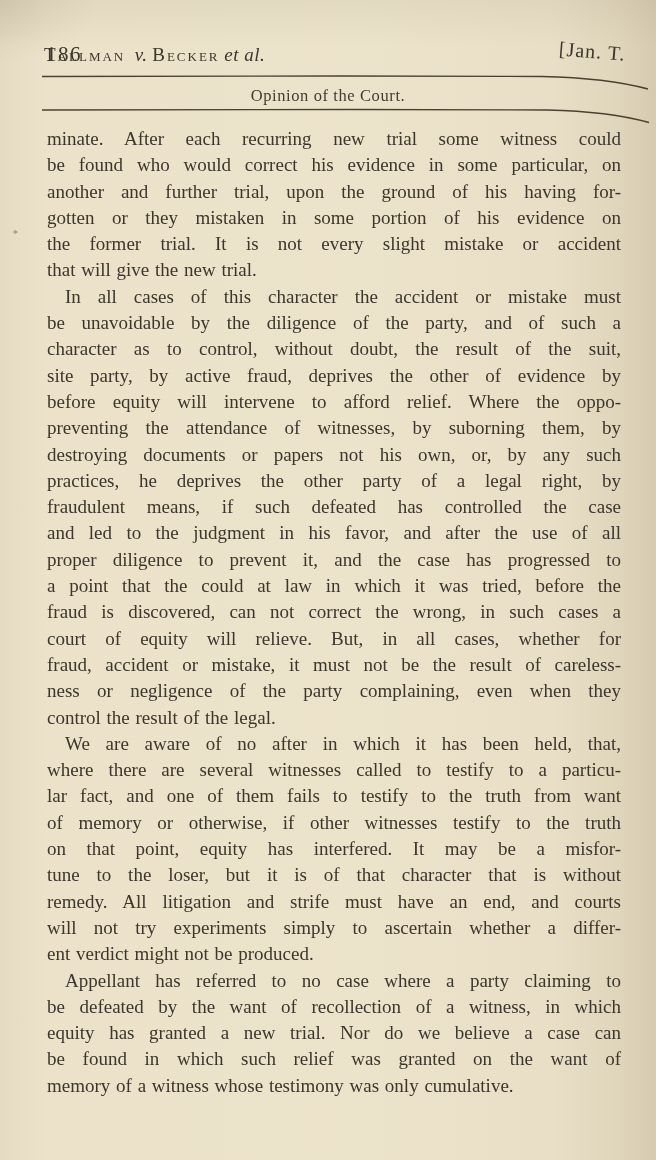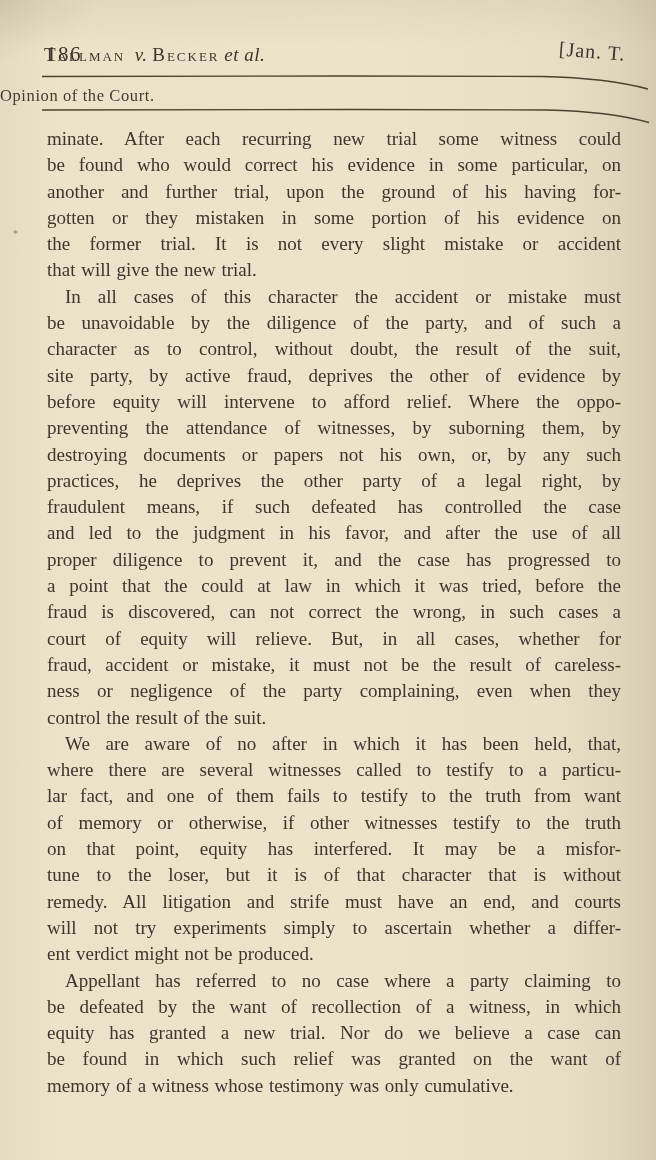--- a/index.html
+++ b/index.html
@@ -36,21 +36,21 @@
     position: absolute; right: 30px; top: 40px;
     font-size: 20px; letter-spacing: 1px;
     transform: rotate(4.5deg);
   }
   .rule { position: absolute; left: 42px; width: 610px; height: 22px; }
   .rule svg { display: block; }
   .rule-top { top: 73px; }
   .rule-bottom { top: 106px; }
   .opinion-heading {
     position: absolute; left: 0; top: 86px; width: 656px;
-    font-size: 16.5px; letter-spacing: 0.6px;
+    text-align: center; font-size: 16.5px; letter-spacing: 0.6px;
     color: #423c32;
   }
 
   .margin-mark {
     position: absolute; left: 12px; top: 226px;
     font-size: 13px; color: rgba(96,99,84,0.75);
     transform: scale(0.8);
   }
 
   
@@ -118,21 +118,21 @@
         <div class="line">destroying documents or papers not his own, or, by any such</div>
         <div class="line">practices, he deprives the other party of a legal right, by</div>
         <div class="line">fraudulent means, if such defeated has controlled the case</div>
         <div class="line">and led to the judgment in his favor, and after the use of all</div>
         <div class="line">proper diligence to prevent it, and the case has progressed to</div>
         <div class="line">a point that the could at law in which it was tried, before the</div>
         <div class="line">fraud is discovered, can not correct the wrong, in such cases a</div>
         <div class="line">court of equity will relieve.  But, in all cases, whether for</div>
         <div class="line">fraud, accident or mistake, it must not be the result of careless-</div>
         <div class="line">ness or negligence of the party complaining, even when they</div>
-        <div class="line last">control the result of the suit.</div>
+        <div class="line last">control the result of the legal.</div>
       </div>
       <div>
         <div class="line indent">We are aware of no after in which it has been held, that,</div>
         <div class="line">where there are several witnesses called to testify to a particu-</div>
         <div class="line">lar fact, and one of them fails to testify to the truth from want</div>
         <div class="line">of memory or otherwise, if other witnesses testify to the truth</div>
         <div class="line">on that point, equity has interfered.  It may be a misfor-</div>
         <div class="line">tune to the loser, but it is of that character that is without</div>
         <div class="line">remedy.  All litigation and strife must have an end, and courts</div>
         <div class="line">will not try experiments simply to ascertain whether a differ-</div>

